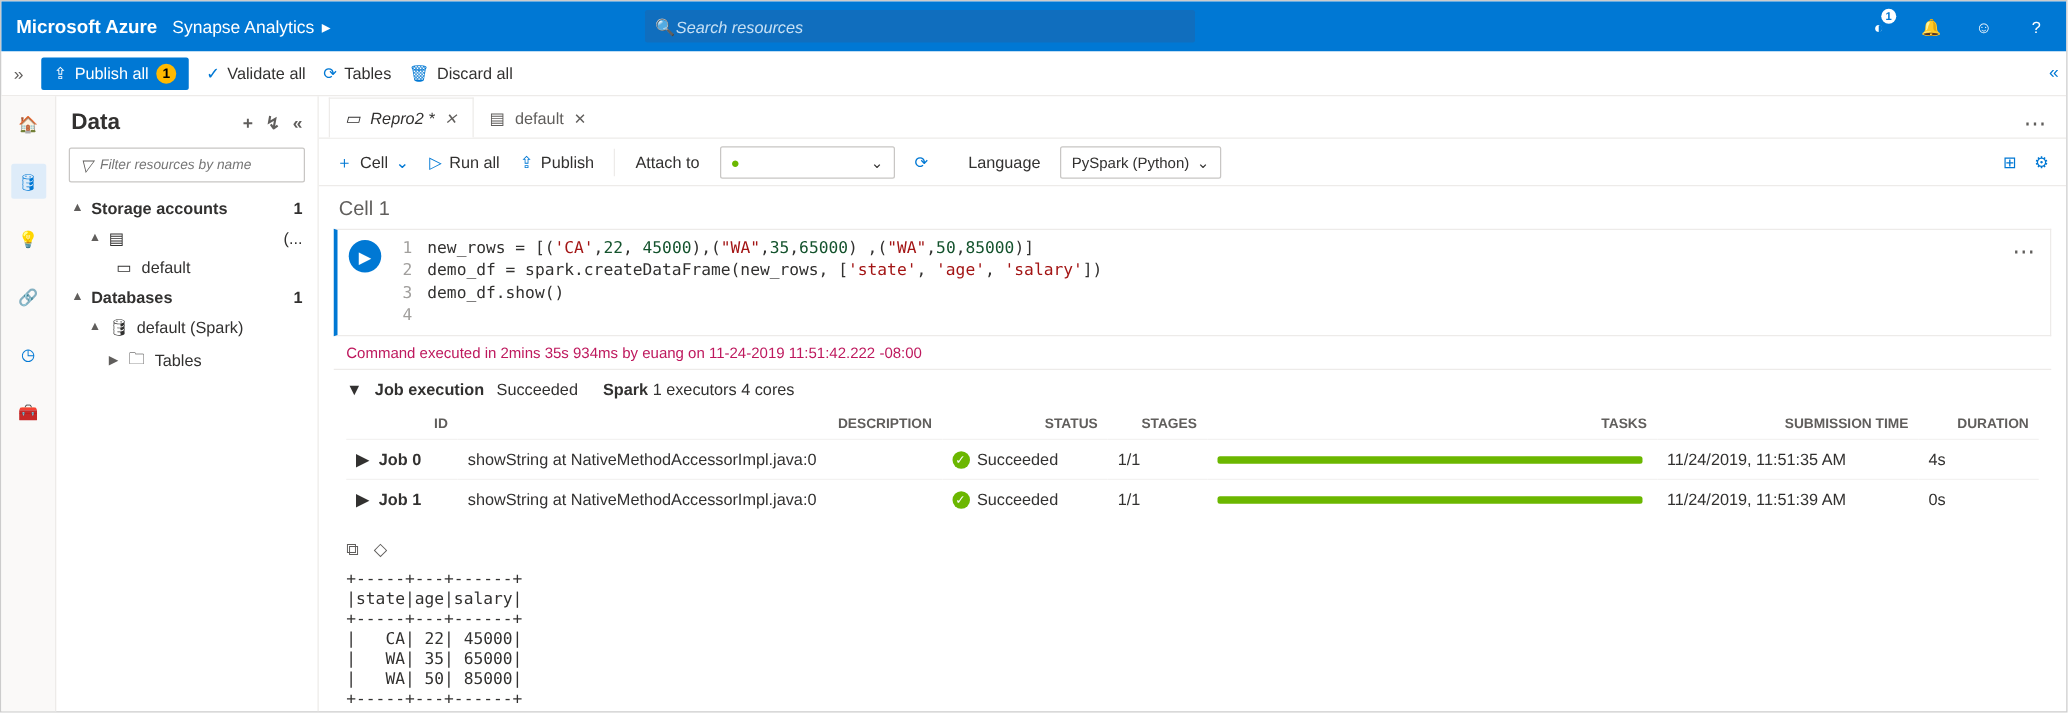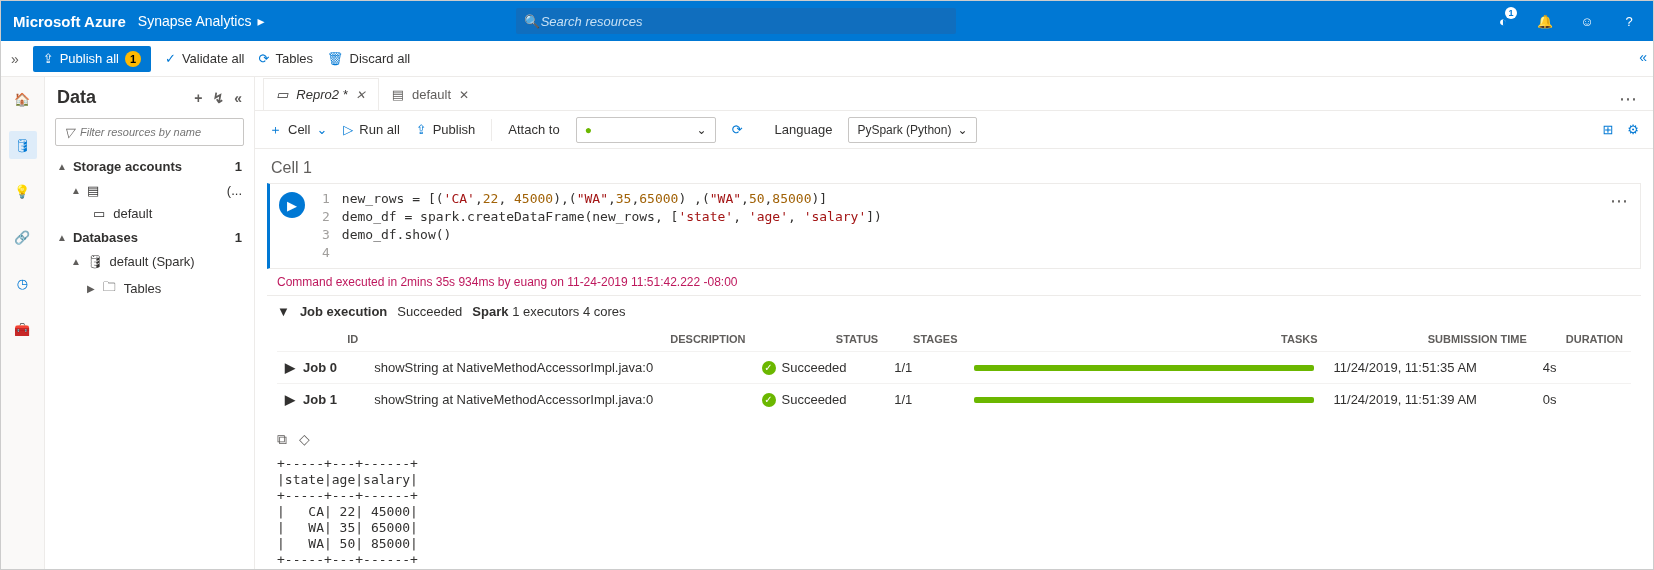--- a/index.html
+++ b/index.html
@@ -50,21 +50,21 @@
   .nb-toolbar .attach{width:140px;justify-content:space-between;}
   .nb-toolbar .right{margin-left:auto;display:flex;gap:14px;color:#0078d4;}
   .nb-body{flex:1;overflow:auto;padding:8px 12px;}
   .cell-hdr{font-size:16px;color:#605e5c;padding:2px 4px 6px;}
   .cell{border:1px solid #edebe9;border-left:3px solid #0078d4;display:flex;}
   .cell .runcol{width:44px;display:flex;align-items:flex-start;justify-content:center;padding-top:8px;}
   .runbtn{width:26px;height:26px;border-radius:50%;background:#0078d4;color:#fff;display:flex;align-items:center;justify-content:center;}
   .code{flex:1;font-family:Consolas,monospace;font-size:13px;padding:6px 8px;display:flex;gap:12px;}
   .gutter{color:#a19f9d;text-align:right;line-height:18px;}
   .src{line-height:18px;white-space:pre;}
-  .cell .more{padding:6px 10px;color:#605e5c;font-size:18px;letter-spacing:2px;} .s-str{color:#a31515;} .s-num{color:#a16207;}
+  .cell .more{padding:6px 10px;color:#605e5c;font-size:18px;letter-spacing:2px;} .s-str{color:#a31515;} .s-num{color:#14532d;}
   .exec-info{font-size:12px;color:#be185d;padding:6px 10px;}
   .job-exec{border-top:1px solid #edebe9;padding:8px 10px;}
   .job-exec .hdr{display:flex;align-items:center;gap:10px;font-size:13px;}
   .job-exec .hdr .right{margin-left:auto;display:flex;gap:18px;}
   .job-exec .hd-link{color:#0078d4;}
   .job-table{width:100%;margin-top:8px;font-size:13px;border-collapse:collapse;}
   .job-table th{text-align:right;font-weight:600;font-size:11px;color:#605e5c;padding:6px 8px;}
   .job-table td{padding:8px;border-top:1px solid #f3f2f1;vertical-align:middle;}
   .job-table .idcell{display:flex;align-items:center;gap:8px;font-weight:600;}
   .status-pill{display:flex;align-items:center;gap:6px;}
@@ -255,21 +255,21 @@
         <div class="more">⋯</div>
       </div>
 
       <div class="exec-info">Command executed in 2mins 35s 934ms by euang on 11-24-2019 11:51:42.222 -08:00</div>
 
       <div class="job-exec">
         <div class="hdr">
           <span>▼</span>
           <b>Job execution</b>
           <span>Succeeded</span>
-          <span style=""><b>Spark</b> <span>1 executors 4 cores</span></span>
+          <span style="margin-left:10px"><b>Spark</b> <span>1 executors 4 cores</span></span>
         </div>
         <table class="job-table">
           <thead>
                 <tr>
             <th>ID</th>
             <th>DESCRIPTION</th>
             <th>STATUS</th>
             <th>STAGES</th>
             <th style="width:360px">TASKS</th>
             <th>SUBMISSION TIME</th>

